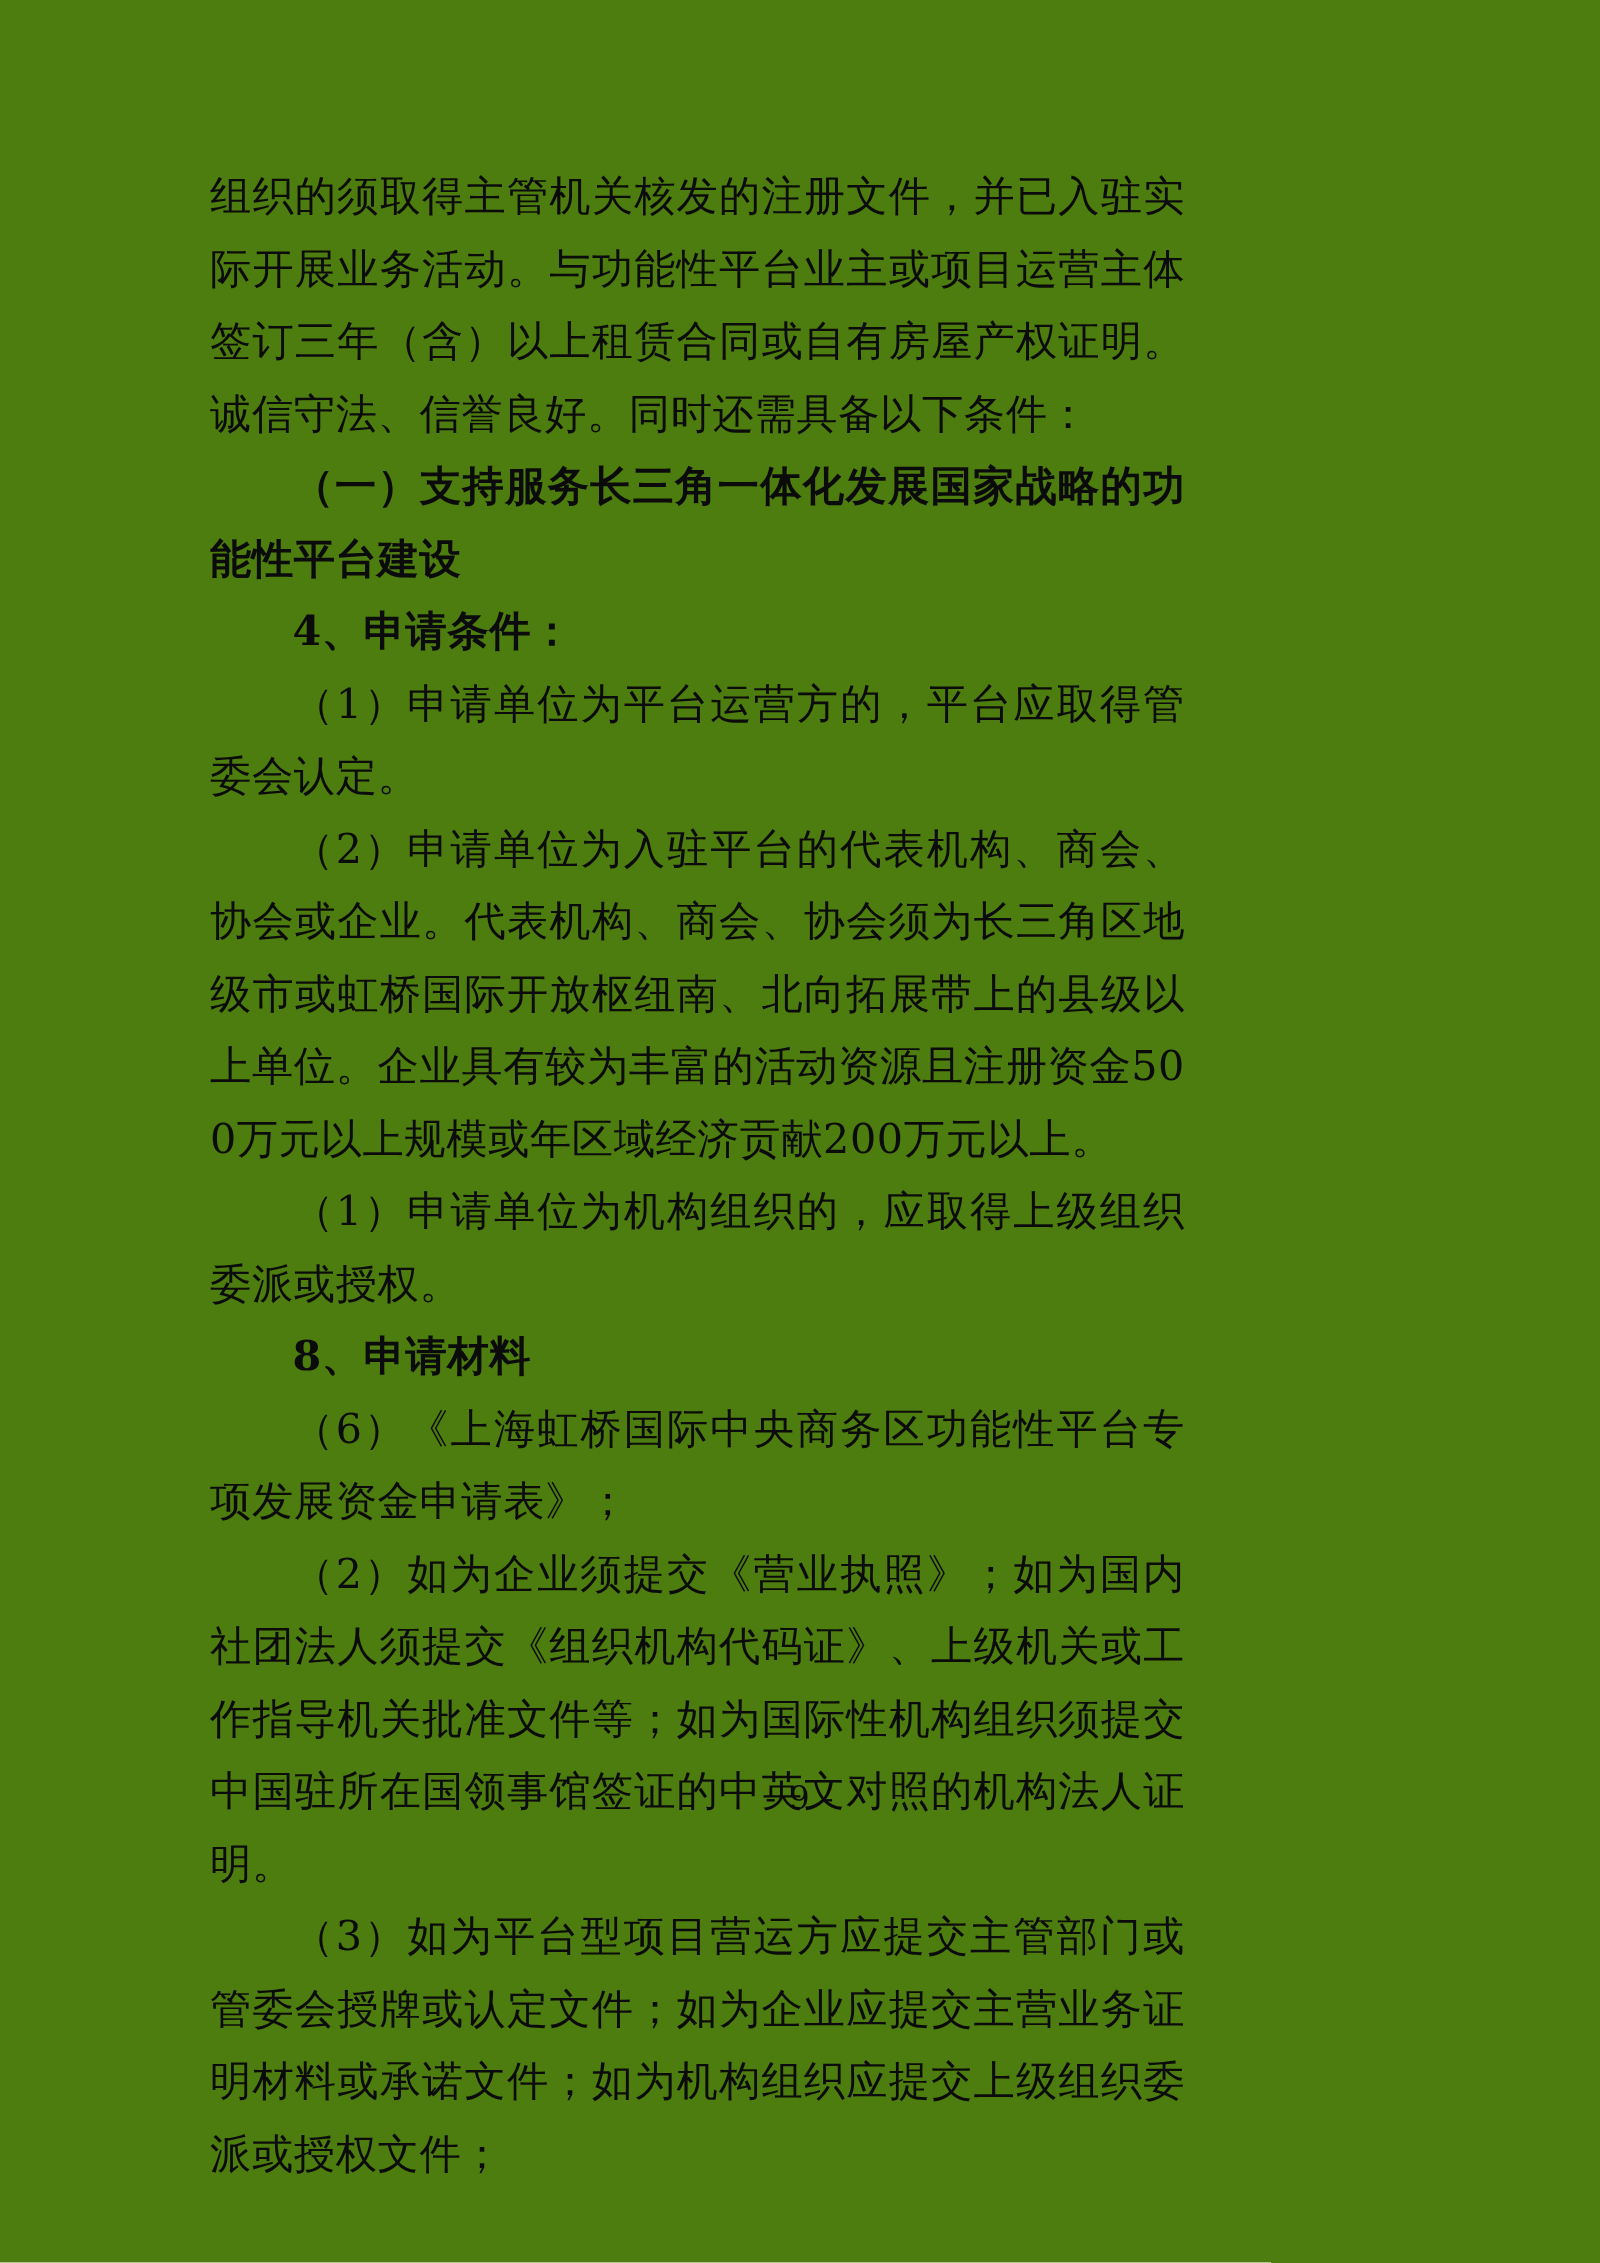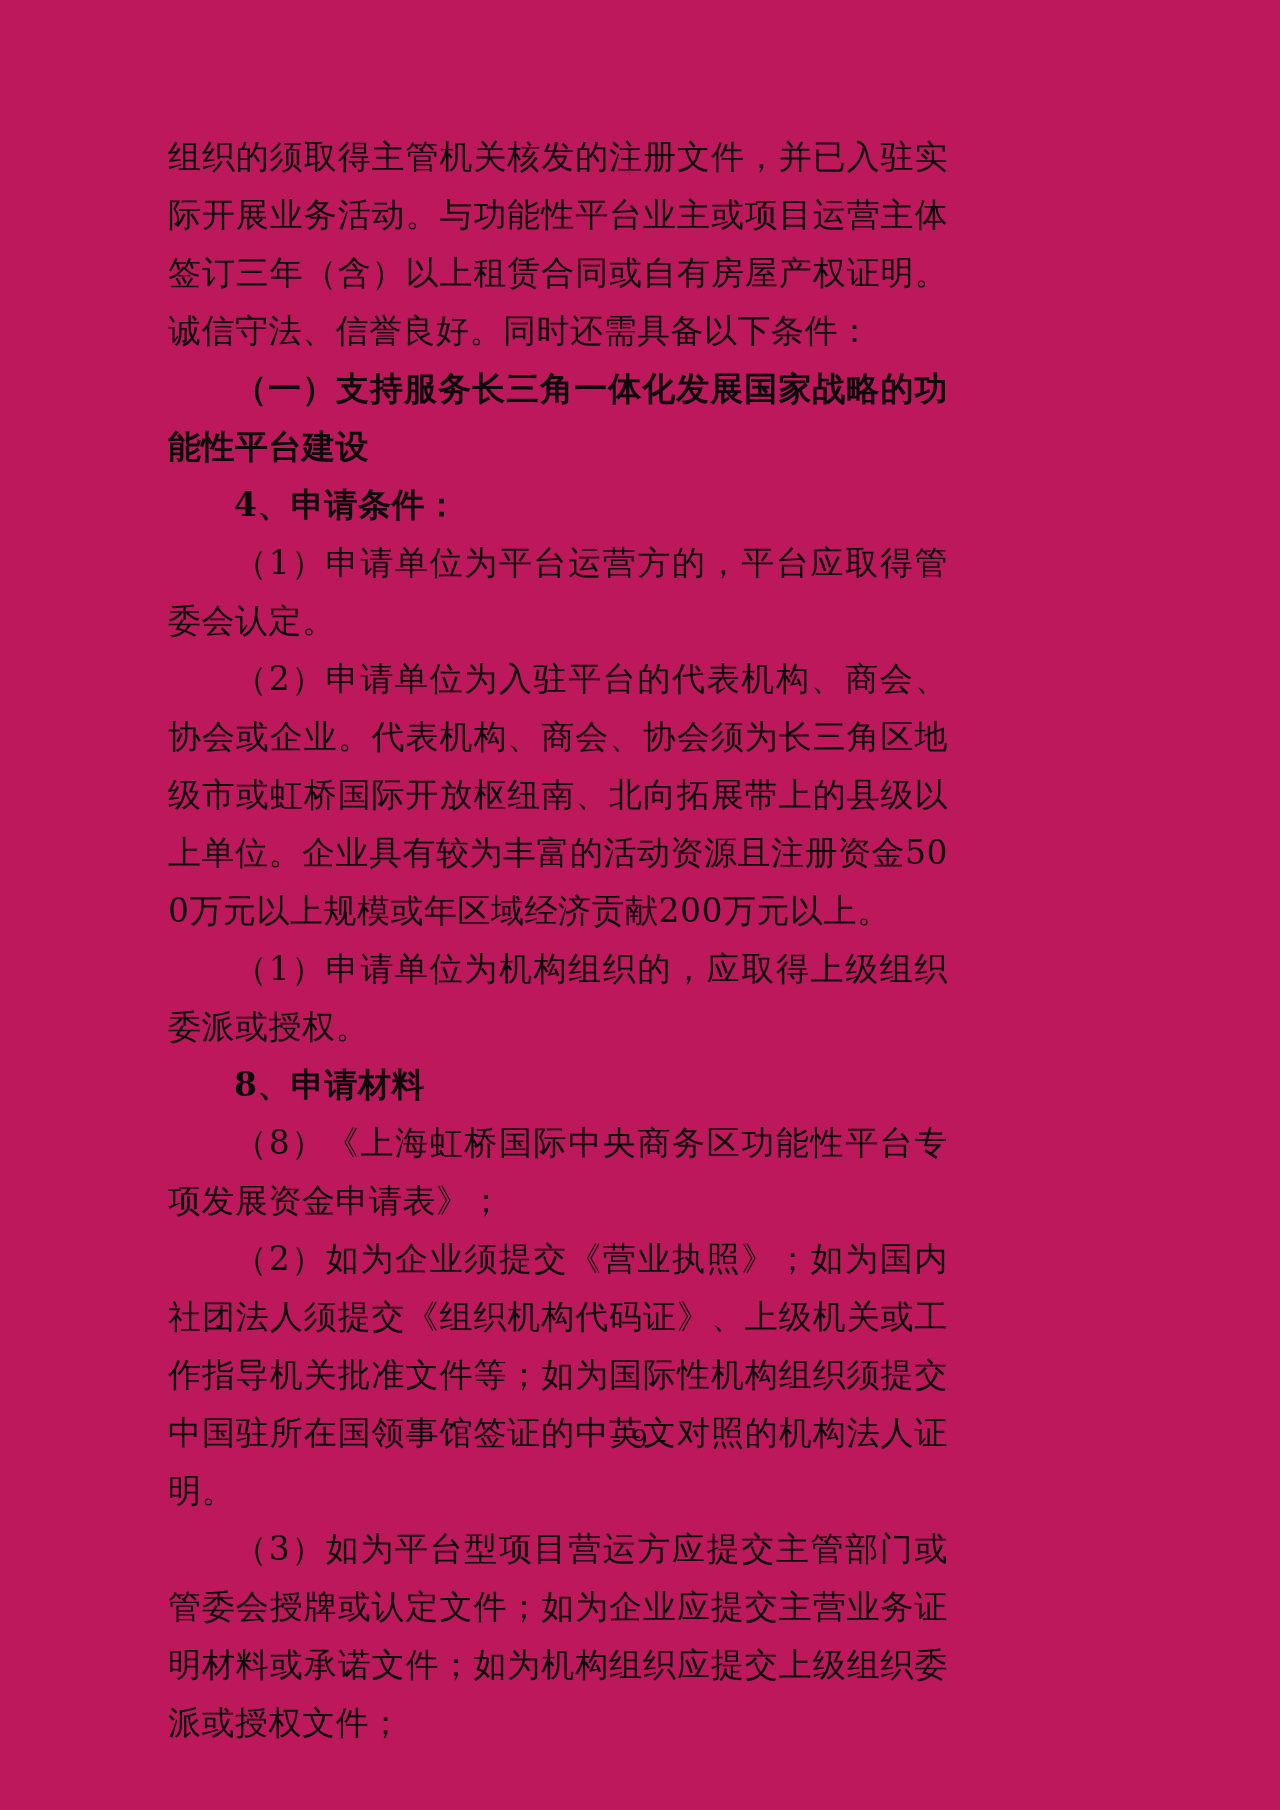--- a/index.html
+++ b/index.html
@@ -7,21 +7,21 @@
     padding: 0;
     background: #ffffff;
   }
   body {
     font-family: "DejaVu Serif", "Liberation Serif", serif;
   }
   .page {
     position: relative;
     width: 1280px;
     height: 1810px;
-    background: #be185d;
+    background: #4d7c0f;
     box-sizing: border-box;
     overflow: hidden;
   }
   .content {
     position: absolute;
     left: 168px;
     top: 128px;
     width: 780px;
   }
   .para {
@@ -67,21 +67,21 @@
     <p class="para indent bold">4、申请条件：</p>
 
     <p class="para indent">（1）申请单位为平台运营方的，平台应取得管委会认定。</p>
 
     <p class="para indent">（2）申请单位为入驻平台的代表机构、商会、协会或企业。代表机构、商会、协会须为长三角区地级市或虹桥国际开放枢纽南、北向拓展带上的县级以上单位。企业具有较为丰富的活动资源且注册资金500万元以上规模或年区域经济贡献200万元以上。</p>
 
     <p class="para indent">（1）申请单位为机构组织的，应取得上级组织委派或授权。</p>
 
     <p class="para indent bold">8、申请材料</p>
 
-    <p class="para indent">（8）《上海虹桥国际中央商务区功能性平台专项发展资金申请表》；</p>
+    <p class="para indent">（6）《上海虹桥国际中央商务区功能性平台专项发展资金申请表》；</p>
 
     <p class="para indent">（2）如为企业须提交《营业执照》；如为国内社团法人须提交《组织机构代码证》、上级机关或工作指导机关批准文件等；如为国际性机构组织须提交中国驻所在国领事馆签证的中英文对照的机构法人证明。</p>
 
     <p class="para indent">（3）如为平台型项目营运方应提交主管部门或管委会授牌或认定文件；如为企业应提交主营业务证明材料或承诺文件；如为机构组织应提交上级组织委派或授权文件；</p>
 
 
   </div>
 
   <div class="footer">- 9 -</div>
 

